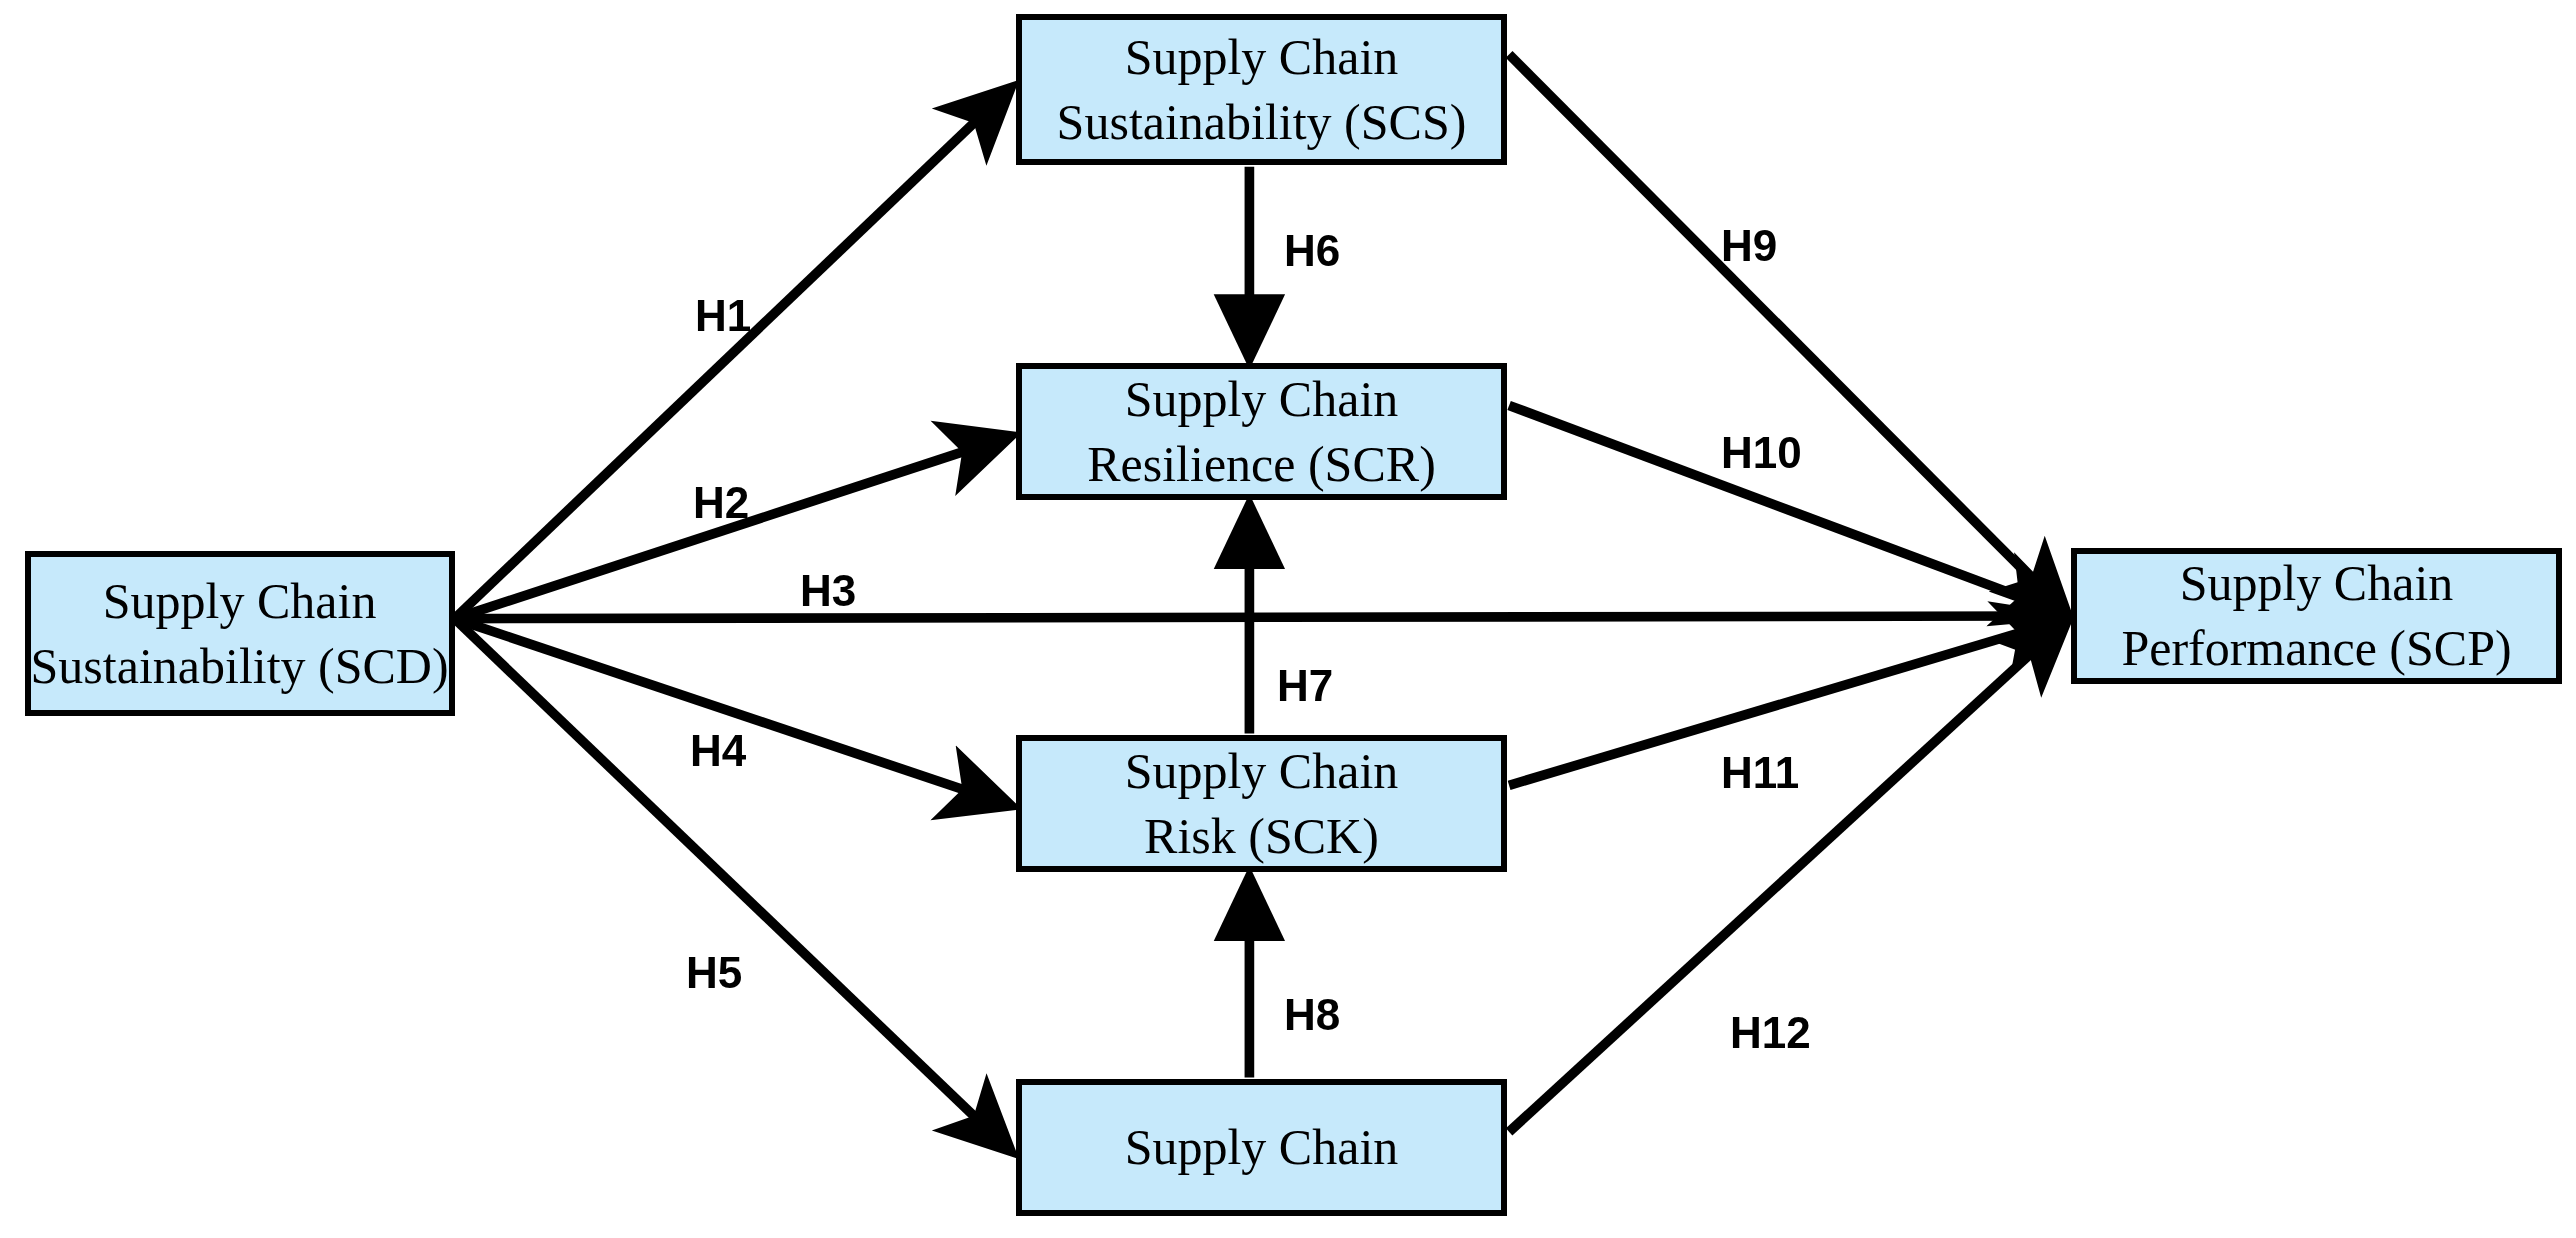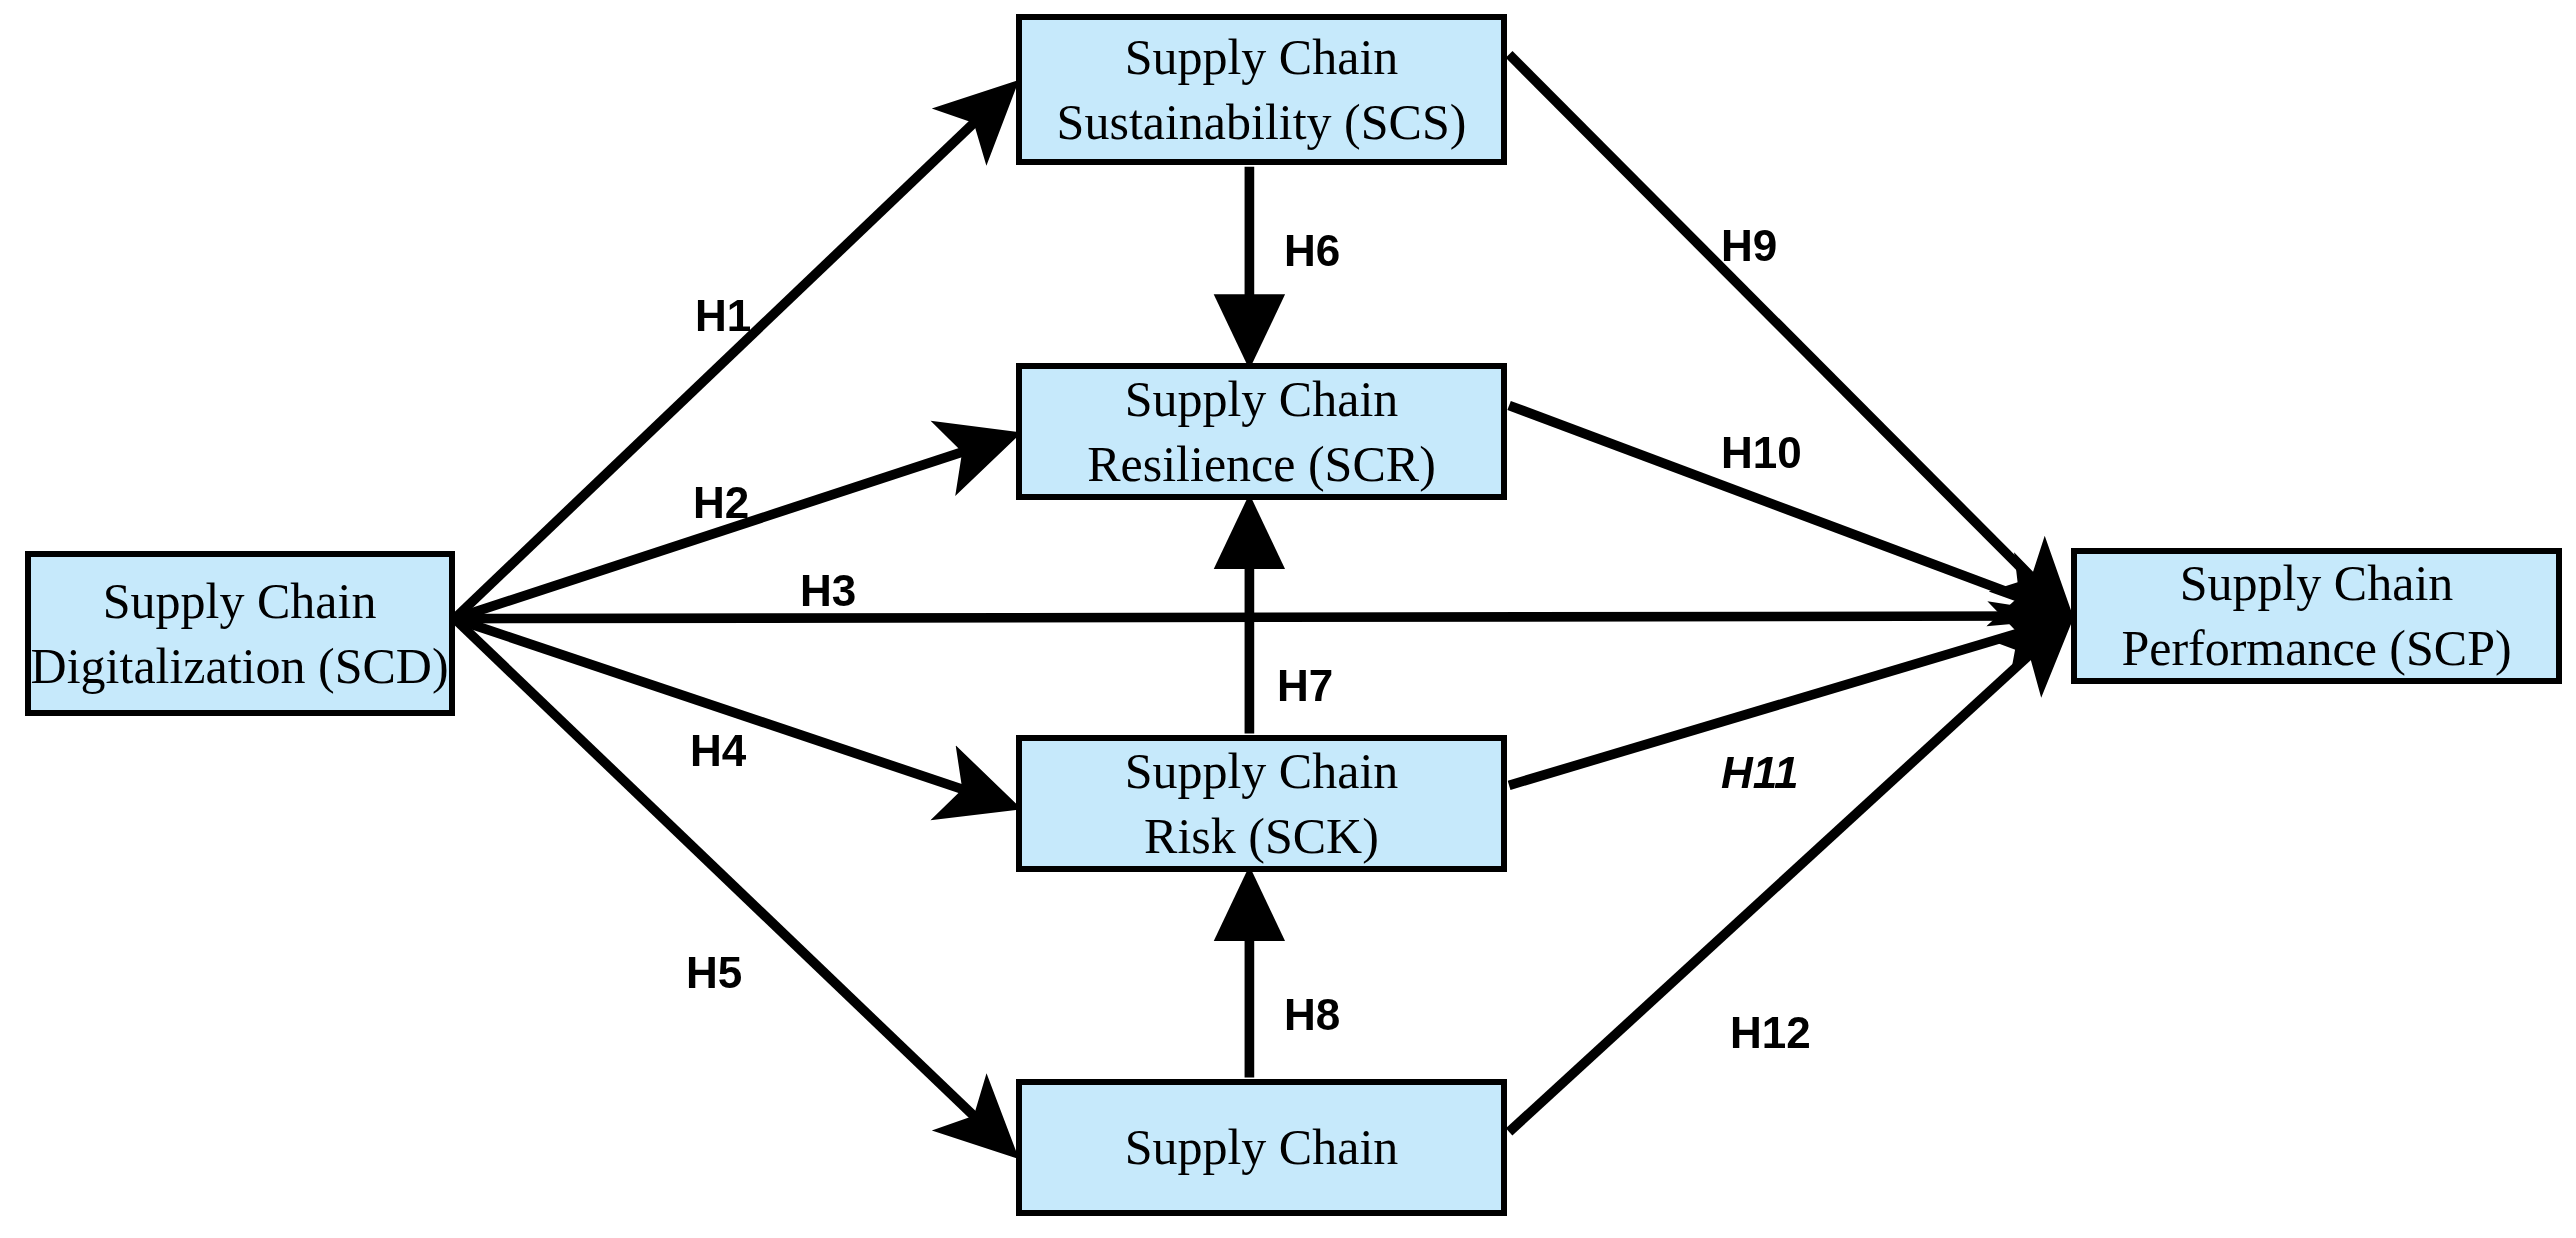--- a/index.html
+++ b/index.html
@@ -83,21 +83,21 @@
     <line x1="1424" y1="1228" x2="1424" y2="1000" stroke="#000000" stroke-width="11" marker-end="url(#ahv)"></line>
 
     <line x1="1720" y1="62" x2="2356" y2="700" stroke="#000000" stroke-width="11" marker-end="url(#ah)"></line>
     <line x1="1720" y1="462" x2="2356" y2="700" stroke="#000000" stroke-width="11" marker-end="url(#ah)"></line>
     <line x1="1720" y1="895" x2="2356" y2="705" stroke="#000000" stroke-width="11" marker-end="url(#ah)"></line>
     <line x1="1720" y1="1290" x2="2356" y2="707" stroke="#000000" stroke-width="11" marker-end="url(#ah)"></line>
   </svg>
 
   <div class="node" style="left:24.6px; top:551px; width:430px; height:165px;">
     <span class="ln">Supply Chain</span>
-    <span class="ln">Digitalization (SCD)</span>
+    <span class="ln">Sustainability (SCD)</span>
   </div>
 
   <div class="node" style="left:1016px; top:14px; width:491px; height:151px;">
     <span class="ln">Supply Chain</span>
     <span class="ln">Sustainability (SCS)</span>
   </div>
 
   <div class="node" style="left:1016px; top:363px; width:491px; height:137px;">
     <span class="ln">Supply Chain</span>
     <span class="ln">Resilience (SCR)</span>
@@ -120,17 +120,17 @@
   <div class="hlabel" style="left:695px;  top:291px;">H1</div>
   <div class="hlabel" style="left:693px;  top:478px;">H2</div>
   <div class="hlabel" style="left:800px;  top:566px;">H3</div>
   <div class="hlabel" style="left:690px;  top:726px;">H4</div>
   <div class="hlabel" style="left:686px;  top:904px;margin-top:44px;">H5</div>
   <div class="hlabel" style="left:1284px; top:226px;">H6</div>
   <div class="hlabel" style="left:1277px; top:661px;">H7</div>
   <div class="hlabel" style="left:1284px; top:958px;margin-top:32px;">H8</div>
   <div class="hlabel" style="left:1721px; top:221px;">H9</div>
   <div class="hlabel" style="left:1721px; top:428px;">H10</div>
-  <div class="hlabel" style="left:1721px; top:748px;font-style:italic;">H11</div>
+  <div class="hlabel" style="left:1721px; top:748px;">H11</div>
   <div class="hlabel" style="left:1730px; top:1008px;">H12</div>
 
 </div>
 
 
 </body></html>

